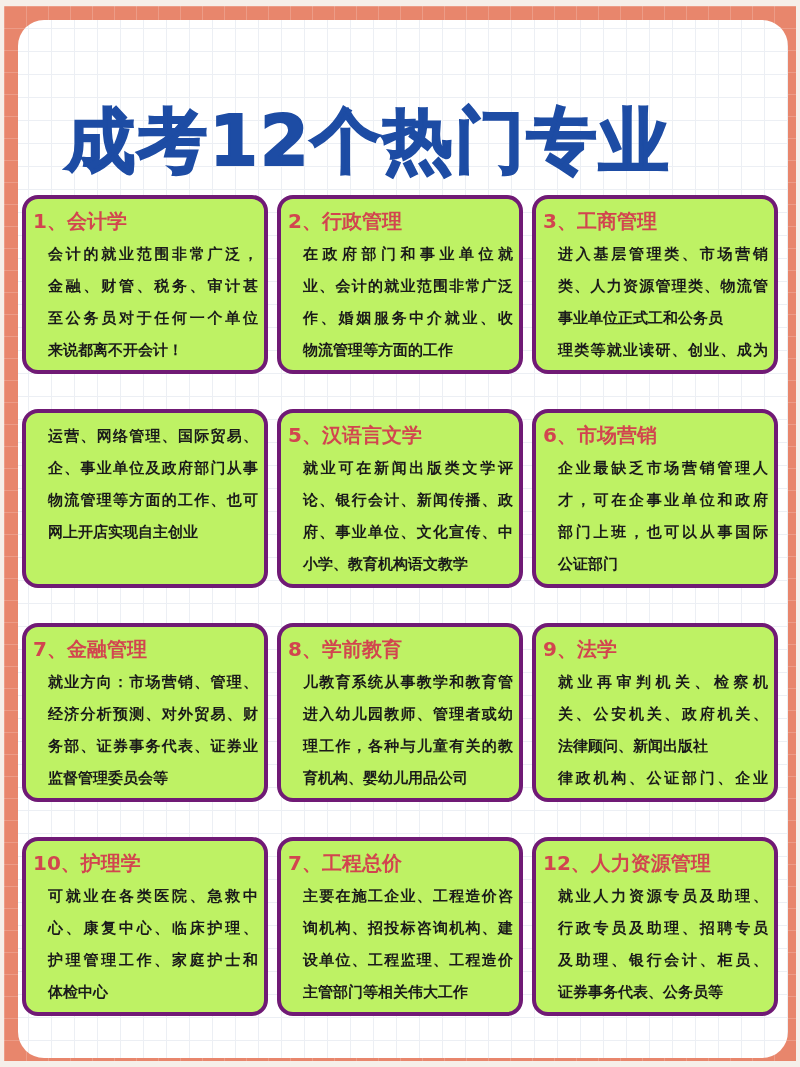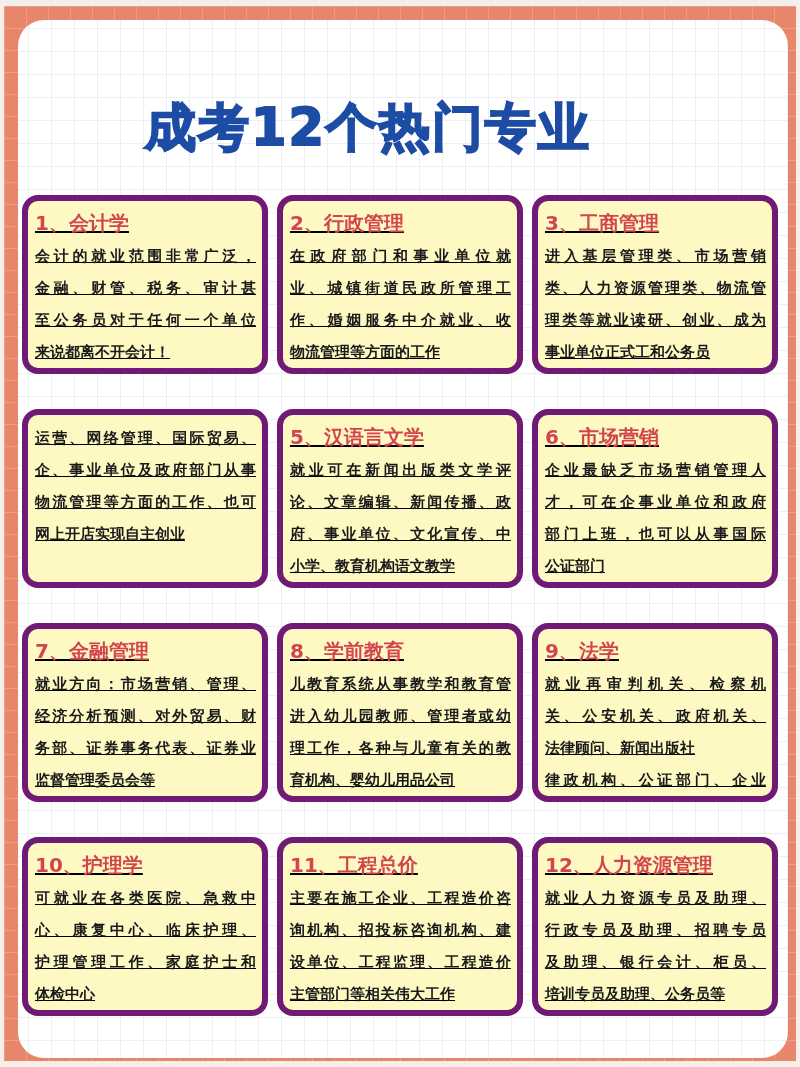--- a/index.html
+++ b/index.html
@@ -41,59 +41,59 @@
       background-position: 10px 8px;
     }
     .title {
       position: absolute;
       left: 0;
       top: 46px;
       width: 736px;
       text-align: center;
       font-family: "DejaVu Sans", sans-serif;
       font-weight: 900;
-      font-size: 51px;
+      font-size: 70px;
       letter-spacing: 2px;
       color: #1d4ca4;
       line-height: 96px;
       -webkit-text-stroke: 2px #1d4ca4;
     }
     .grid {
       position: absolute;
       left: 22px;
       top: 195px;
       width: 756px;
       display: grid;
       grid-template-columns: 246px 246px 246px;
       column-gap: 9px;
       grid-template-rows: 179px 179px 179px 179px;
       row-gap: 35px;
     }
     .card {
-      background: #fef9c3;
-      border: 6px solid #701a75;
+      background: #bef264;
+      border: 4px solid #701a75;
       border-radius: 16px;
       box-sizing: border-box;
       padding: 7px 6px 6px 7px;
       overflow: hidden;
-      text-decoration: underline;
     }
     .card-title {
       font-weight: bold;
       font-size: 20px;
       color: #d2454f;
       line-height: 30px;
       margin-bottom: 2px;
       white-space: nowrap;
     }
     .card-body {
       font-size: 15px;
       color: #1a1a1a;
       line-height: 32px;
       font-weight: 600;
+      margin-left: 15px;
     }
     .card-body .line {
       display: block;
       white-space: nowrap;
       text-align: justify;
       text-align-last: justify;
     }
     .card-body .line.last {
       text-align-last: left;
     }
@@ -115,50 +115,50 @@
       <span class="line">金融、财管、税务、审计甚</span>
       <span class="line">至公务员对于任何一个单位</span>
       <span class="line last">来说都离不开会计！</span>
     </div>
   </div>
 
   <div class="card">
     <div class="card-title">2、行政管理</div>
     <div class="card-body">
       <span class="line">在政府部门和事业单位就</span>
-      <span class="line">业、城镇街道民政所管理工</span>
+      <span class="line">业、会计的就业范围非常广泛</span>
       <span class="line">作、婚姻服务中介就业、收</span>
       <span class="line last">物流管理等方面的工作</span>
     </div>
   </div>
 
   <div class="card">
     <div class="card-title">3、工商管理</div>
     <div class="card-body">
       <span class="line">进入基层管理类、市场营销</span>
       <span class="line">类、人力资源管理类、物流管</span>
+      <span class="line last">事业单位正式工和公务员</span>
       <span class="line">理类等就业读研、创业、成为</span>
-      <span class="line last">事业单位正式工和公务员</span>
     </div>
   </div>
 
   <div class="card">
     <div class="card-body">
       <span class="line">运营、网络管理、国际贸易、</span>
       <span class="line">企、事业单位及政府部门从事</span>
       <span class="line">物流管理等方面的工作、也可</span>
       <span class="line last">网上开店实现自主创业</span>
     </div>
   </div>
 
   <div class="card">
     <div class="card-title">5、汉语言文学</div>
     <div class="card-body">
       <span class="line">就业可在新闻出版类文学评</span>
-      <span class="line">论、文章编辑、新闻传播、政</span>
+      <span class="line">论、银行会计、新闻传播、政</span>
       <span class="line">府、事业单位、文化宣传、中</span>
       <span class="line last">小学、教育机构语文教学</span>
     </div>
   </div>
 
   <div class="card">
     <div class="card-title">6、市场营销</div>
     <div class="card-body">
       <span class="line">企业最缺乏市场营销管理人</span>
       <span class="line">才，可在企事业单位和政府</span>
@@ -201,31 +201,31 @@
     <div class="card-title">10、护理学</div>
     <div class="card-body">
       <span class="line">可就业在各类医院、急救中</span>
       <span class="line">心、康复中心、临床护理、</span>
       <span class="line">护理管理工作、家庭护士和</span>
       <span class="line last">体检中心</span>
     </div>
   </div>
 
   <div class="card">
-    <div class="card-title">11、工程总价</div>
+    <div class="card-title">7、工程总价</div>
     <div class="card-body">
       <span class="line">主要在施工企业、工程造价咨</span>
       <span class="line">询机构、招投标咨询机构、建</span>
       <span class="line">设单位、工程监理、工程造价</span>
       <span class="line last">主管部门等相关伟大工作</span>
     </div>
   </div>
 
   <div class="card">
     <div class="card-title">12、人力资源管理</div>
     <div class="card-body">
       <span class="line">就业人力资源专员及助理、</span>
       <span class="line">行政专员及助理、招聘专员</span>
       <span class="line">及助理、银行会计、柜员、</span>
-      <span class="line last">培训专员及助理、公务员等</span>
+      <span class="line last">证券事务代表、公务员等</span>
     </div>
   </div>
 </div>
 
 </body></html>

